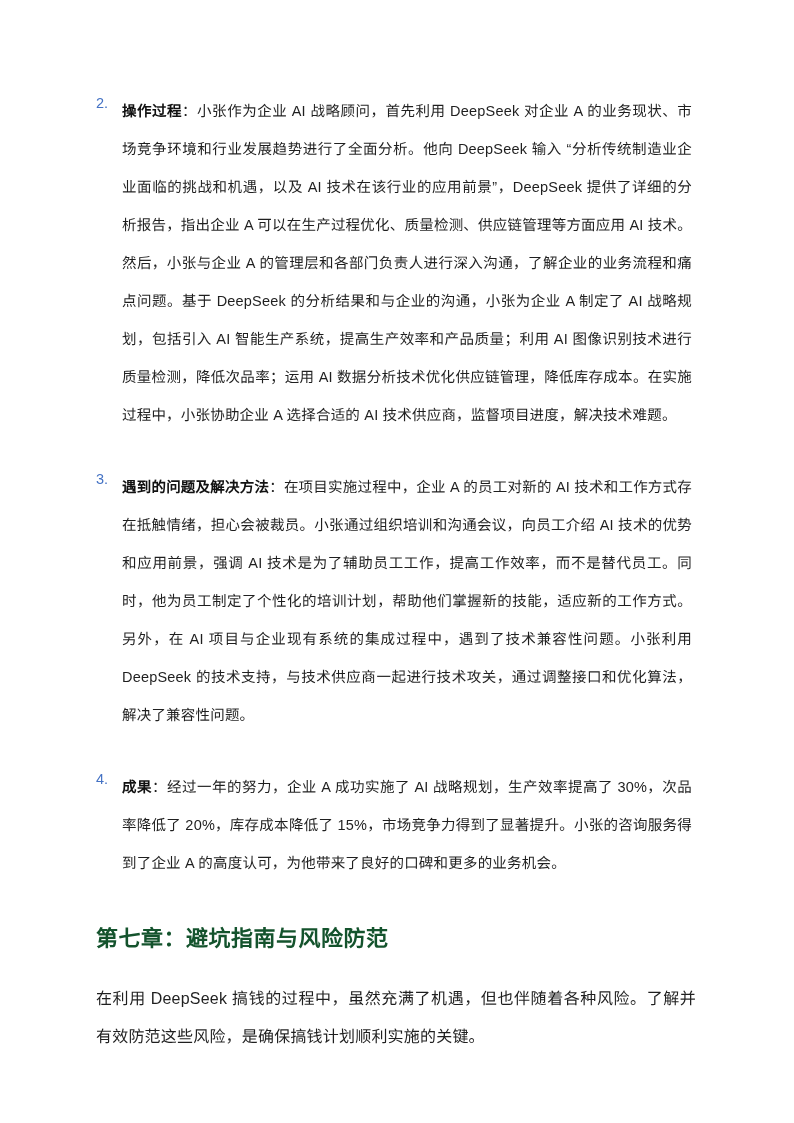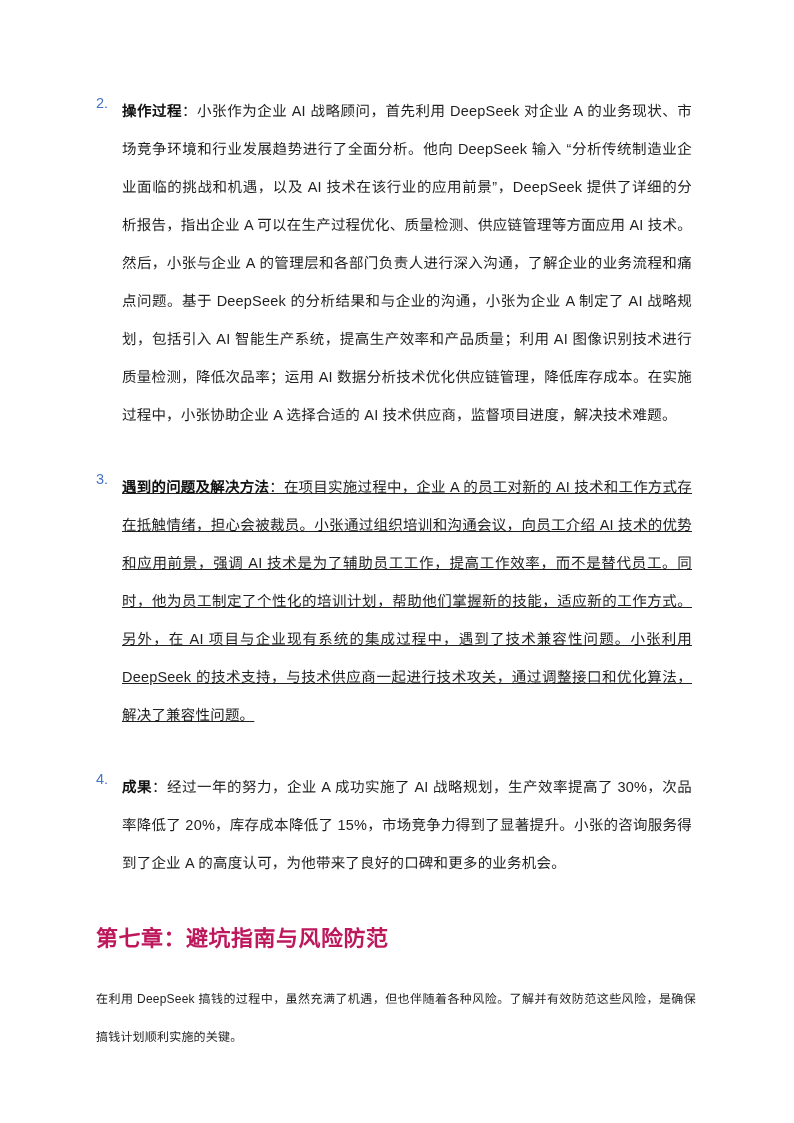--- a/index.html
+++ b/index.html
@@ -52,47 +52,47 @@
   .chapter-heading {
     margin: 34px 0 0 0;
     font-size: 22px;
     line-height: 30px;
     font-weight: 700;
     color: #000000;
     letter-spacing: 0.5px;
   }
   .closing-para {
     margin: 26px 4px 0 0;
-    font-size: 12px;
+    font-size: 16px;
     line-height: 38px;
     text-align: justify;
     letter-spacing: 0.2px;
   }
 </style>
 </head>
 <body>
 
 <div class="page" style="background: rgb(255, 255, 255);">
 
   <div class="olist">
 
     <div class="list-item">
       <span class="num" style="color: rgb(68, 114, 196);">2.</span>
       <p class="content" style="color: rgb(31, 31, 31);"><b class="label">操作过程</b><span>：小张作为企业 AI 战略顾问，首先利用 DeepSeek 对企业 A 的业务现状、市场竞争环境和行业发展趋势进行了全面分析。他向 DeepSeek 输入 “分析传统制造业企业面临的挑战和机遇，以及 AI 技术在该行业的应用前景”，DeepSeek 提供了详细的分析报告，指出企业 A 可以在生产过程优化、质量检测、供应链管理等方面应用 AI 技术。然后，小张与企业 A 的管理层和各部门负责人进行深入沟通，了解企业的业务流程和痛点问题。基于 DeepSeek 的分析结果和与企业的沟通，小张为企业 A 制定了 AI 战略规划，包括引入 AI 智能生产系统，提高生产效率和产品质量；利用 AI 图像识别技术进行质量检测，降低次品率；运用 AI 数据分析技术优化供应链管理，降低库存成本。在实施过程中，小张协助企业 A 选择合适的 AI 技术供应商，监督项目进度，解决技术难题。</span></p>
     </div>
 
     <div class="list-item">
       <span class="num" style="color: rgb(68, 114, 196);">3.</span>
-      <p class="content" style="color: rgb(31, 31, 31); text-decoration: underline;"><b class="label">遇到的问题及解决方法</b><span>：在项目实施过程中，企业 A 的员工对新的 AI 技术和工作方式存在抵触情绪，担心会被裁员。小张通过组织培训和沟通会议，向员工介绍 AI 技术的优势和应用前景，强调 AI 技术是为了辅助员工工作，提高工作效率，而不是替代员工。同时，他为员工制定了个性化的培训计划，帮助他们掌握新的技能，适应新的工作方式。另外，在 AI 项目与企业现有系统的集成过程中，遇到了技术兼容性问题。小张利用 DeepSeek 的技术支持，与技术供应商一起进行技术攻关，通过调整接口和优化算法，解决了兼容性问题。</span></p>
+      <p class="content" style="color: rgb(31, 31, 31);"><b class="label">遇到的问题及解决方法</b><span>：在项目实施过程中，企业 A 的员工对新的 AI 技术和工作方式存在抵触情绪，担心会被裁员。小张通过组织培训和沟通会议，向员工介绍 AI 技术的优势和应用前景，强调 AI 技术是为了辅助员工工作，提高工作效率，而不是替代员工。同时，他为员工制定了个性化的培训计划，帮助他们掌握新的技能，适应新的工作方式。另外，在 AI 项目与企业现有系统的集成过程中，遇到了技术兼容性问题。小张利用 DeepSeek 的技术支持，与技术供应商一起进行技术攻关，通过调整接口和优化算法，解决了兼容性问题。</span></p>
     </div>
 
     <div class="list-item">
       <span class="num" style="color: rgb(68, 114, 196);">4.</span>
       <p class="content" style="color: rgb(31, 31, 31);"><b class="label">成果</b><span>：经过一年的努力，企业 A 成功实施了 AI 战略规划，生产效率提高了 30%，次品率降低了 20%，库存成本降低了 15%，市场竞争力得到了显著提升。小张的咨询服务得到了企业 A 的高度认可，为他带来了良好的口碑和更多的业务机会。</span></p>
     </div>
 
   </div>
 
-  <h1 class="chapter-heading" style="color: #be185d;">第七章：避坑指南与风险防范</h1>
+  <h1 class="chapter-heading" style="color: #14532d;">第七章：避坑指南与风险防范</h1>
 
   <p class="closing-para" style="color: rgb(31, 31, 31);">在利用 DeepSeek 搞钱的过程中，虽然充满了机遇，但也伴随着各种风险。了解并有效防范这些风险，是确保搞钱计划顺利实施的关键。</p>
 
 </div>
 
 </body></html>

